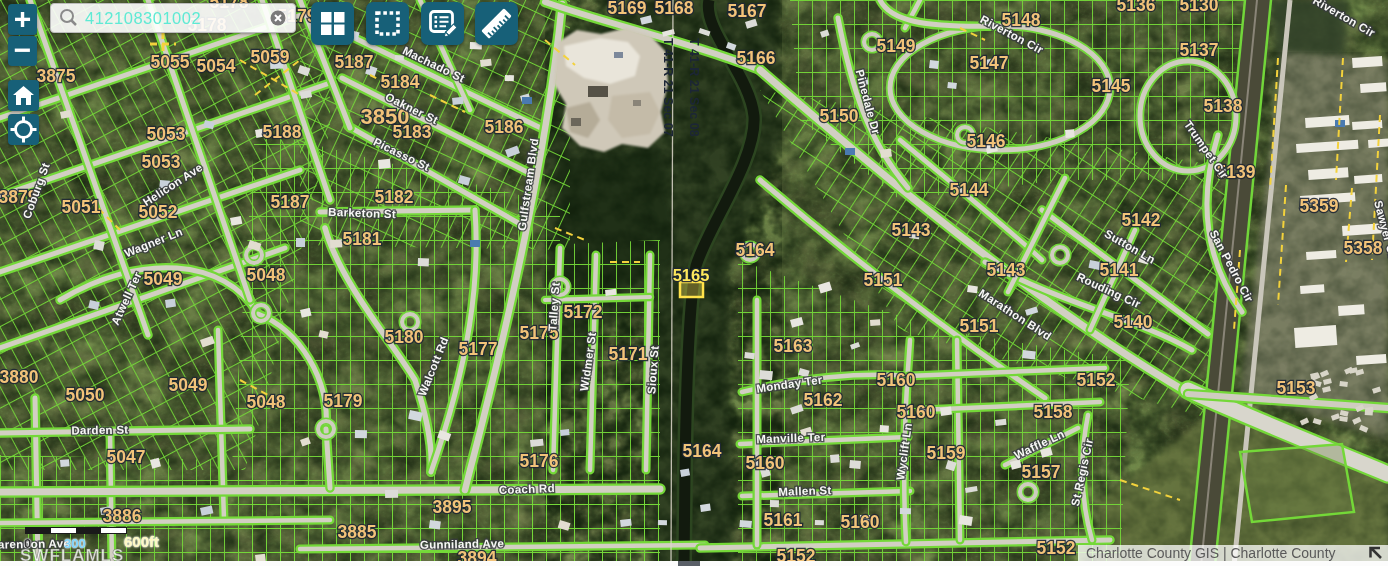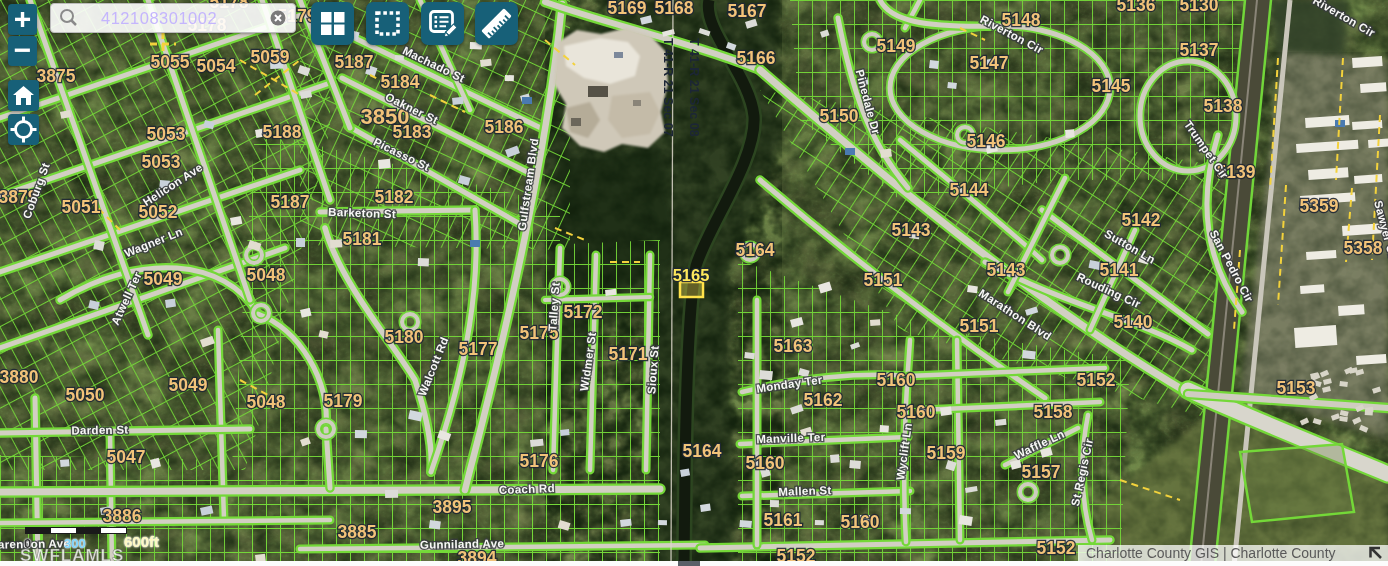--- a/index.html
+++ b/index.html
@@ -700,21 +700,21 @@
 <svg width="31" height="31" viewBox="0 0 31 31">
         <circle cx="15.5" cy="15.5" r="8" fill="none" stroke="#fff" stroke-width="2.8"></circle>
         <path d="M15.5 2.5 V8.5 M15.5 22.5 V28.5 M2.5 15.5 H8.5 M22.5 15.5 H28.5" stroke="#fff" stroke-width="3"></path>
       </svg></div>
 
 <div style="position:absolute;left:50px;top:3px;width:244px;height:28px;background:rgba(255,255,255,0.9);border:1px solid #bbb;border-radius:4px;box-shadow:0 1px 3px rgba(0,0,0,.35)">
 <svg width="24" height="24" viewBox="0 0 24 24" style="position:absolute;left:6px;top:2px">
         <circle cx="10" cy="10" r="6" fill="none" stroke="#8a8a8a" stroke-width="2"></circle>
         <path d="M14.5 14.5 L19 19" stroke="#8a8a8a" stroke-width="2.5"></path>
       </svg>
-<span style="position:absolute;left:50px;top:5px;font-size:16.5px;color:#c4b5fd;letter-spacing:0.5px">412108301002</span>
+<span style="position:absolute;left:34px;top:5px;font-size:16.5px;color:#5eead4;letter-spacing:0.5px">412108301002</span>
 <svg width="16" height="16" viewBox="0 0 16 16" style="position:absolute;right:9px;top:6px">
         <circle cx="8" cy="8" r="7.5" fill="#7a7a7a"></circle>
         <path d="M5 5 L11 11 M11 5 L5 11" stroke="#fff" stroke-width="2"></path>
       </svg>
 </div>
 
 <div style="position:absolute;left:311px;top:2px;width:43px;height:43px;background:#176078;border-radius:7px;box-shadow:0 1px 3px rgba(0,0,0,.4)">
 <svg width="43" height="43" viewBox="0 0 43 43">
         <rect x="10" y="10" width="10.5" height="10.5" fill="#fff"></rect>
         <rect x="23" y="10" width="10.5" height="10.5" fill="#fff"></rect>

